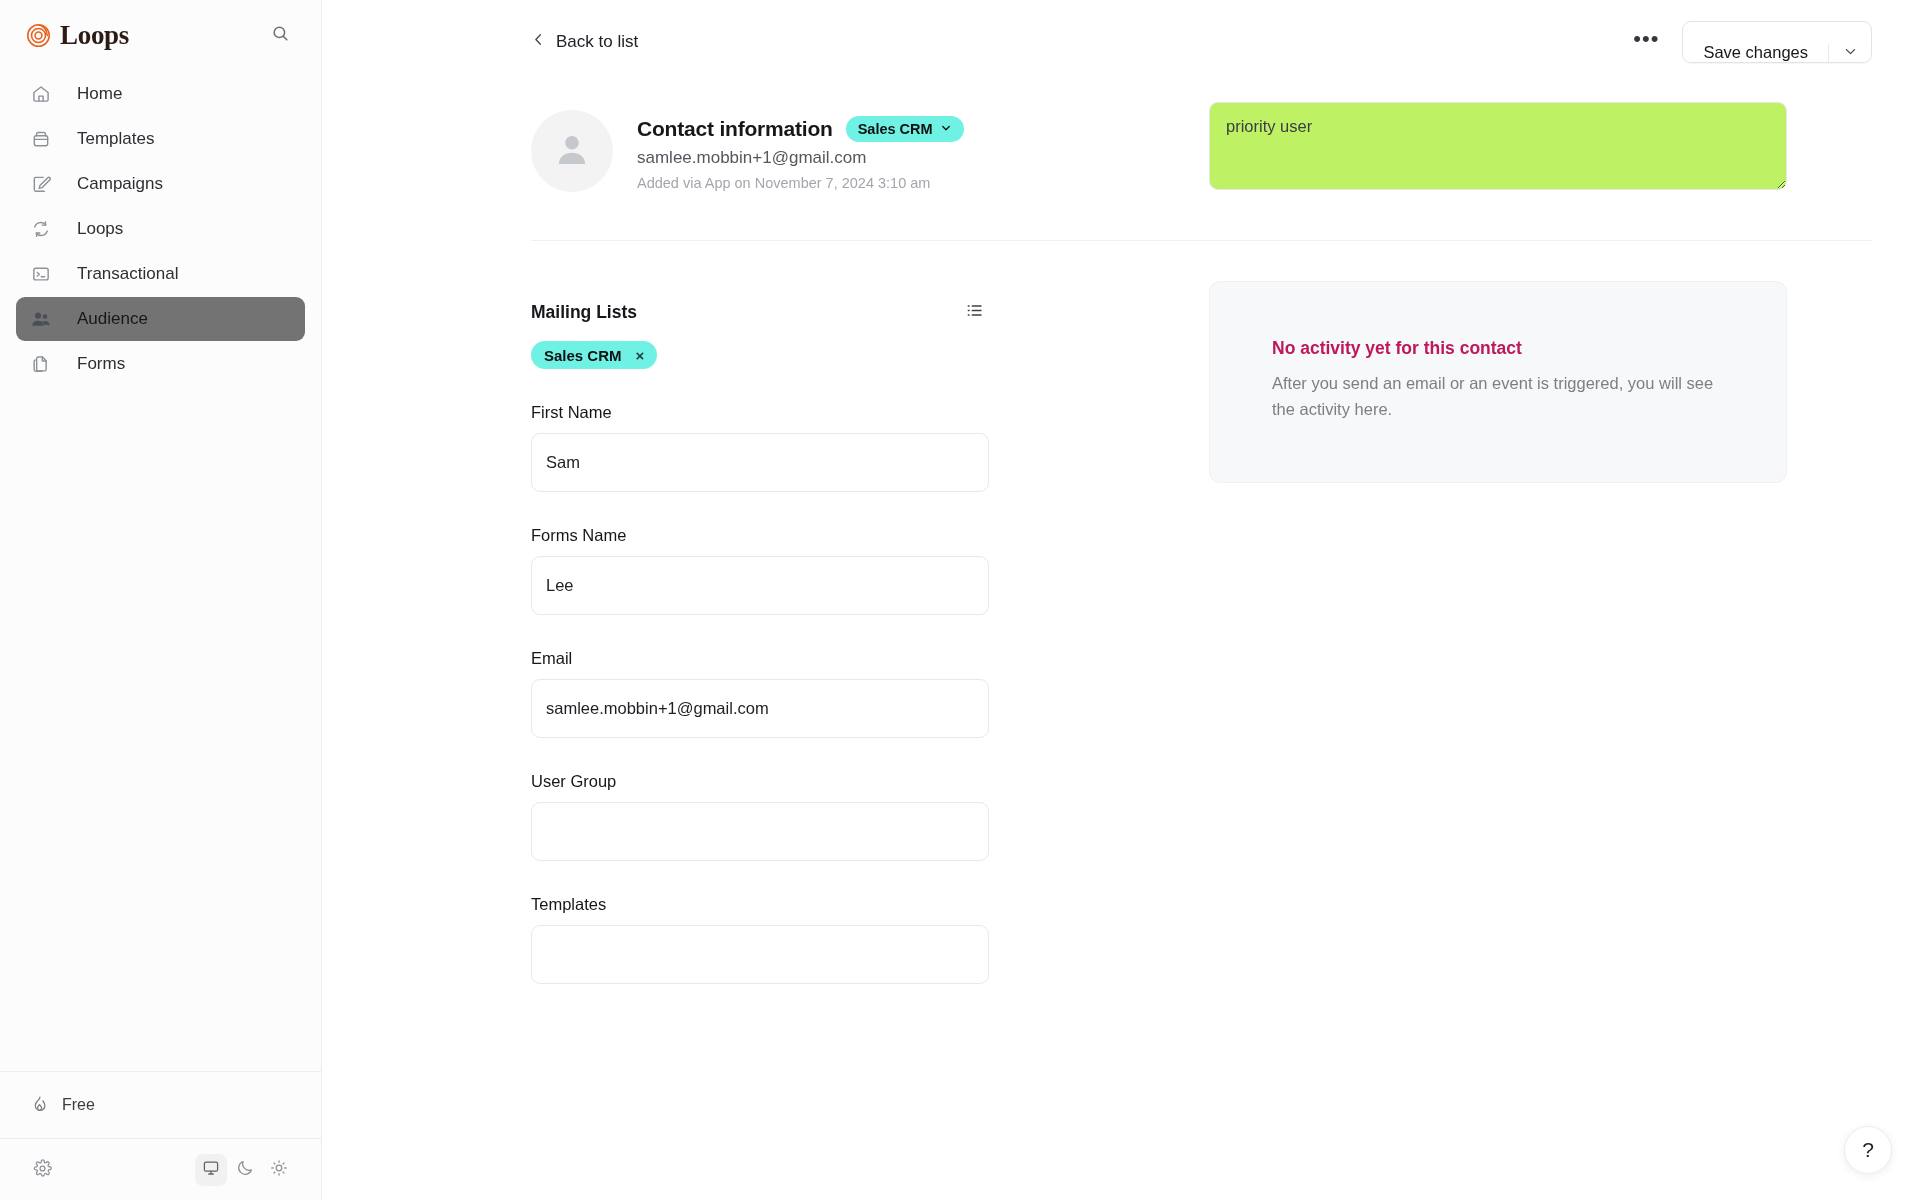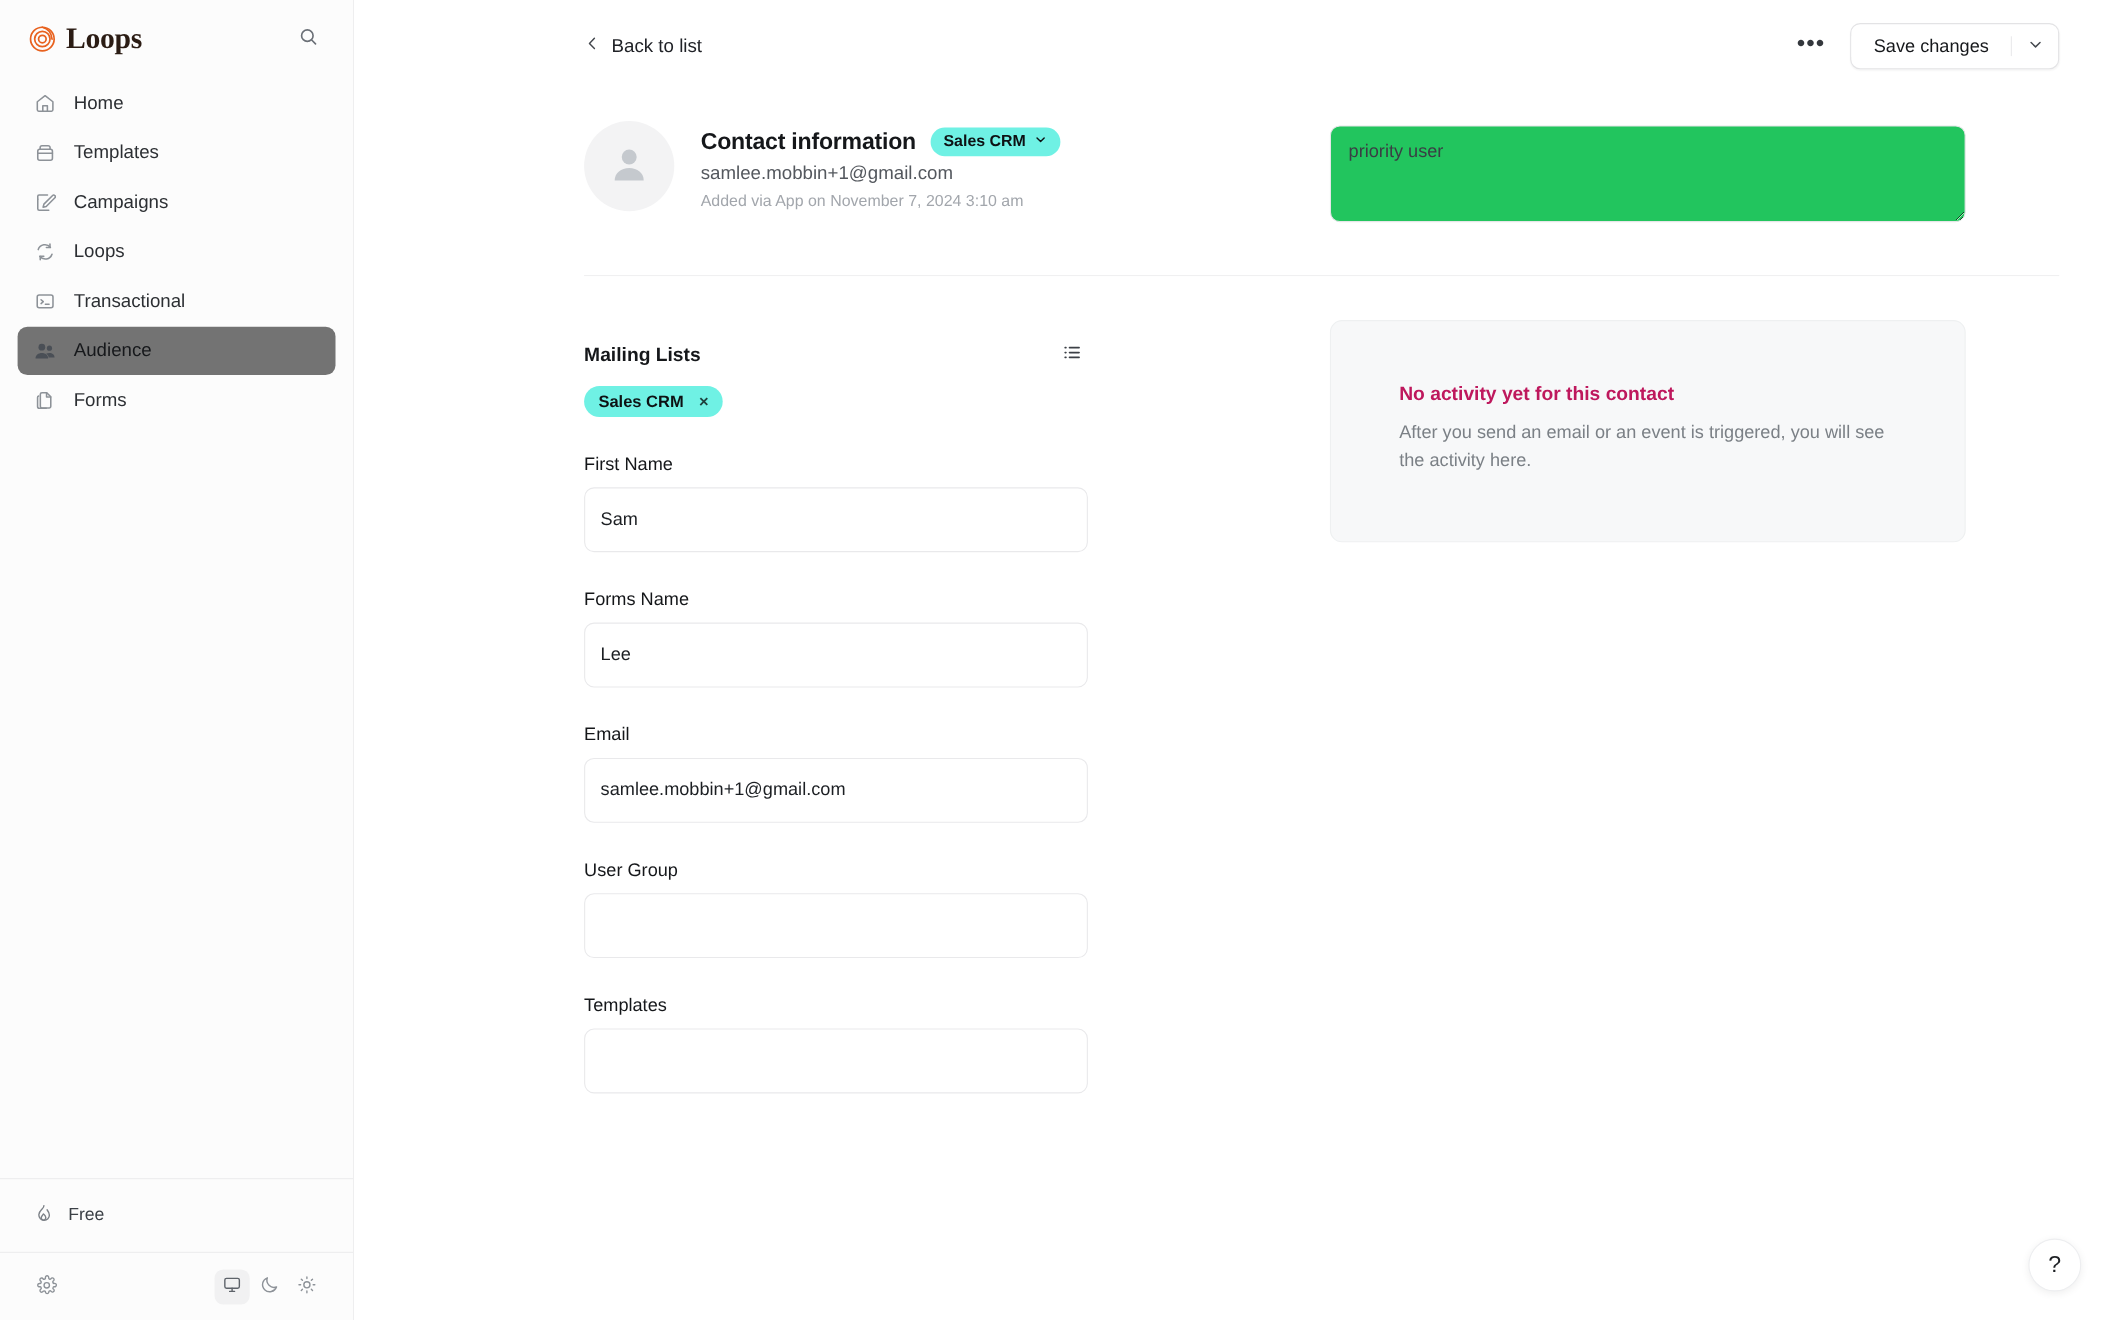--- a/index.html
+++ b/index.html
@@ -34,21 +34,21 @@
     font-size: 27px; font-weight: 700; color: #2b1c14;
     letter-spacing: -0.3px; line-height: 1;
   }
   .search-btn {
     width: 30px; height: 30px; display: flex; align-items: center; justify-content: center;
     border-radius: 7px; cursor: pointer; background: transparent; border: none;
   }
 
   .nav { padding: 8px 16px 0 16px; display: flex; flex-direction: column; gap: 1px; }
   .nav-item {
-    display: flex; align-items: center; gap: 16px;
+    display: flex; align-items: center; gap: 26px;
     height: 44px; padding: 0 14px;
     border-radius: 9px; cursor: pointer;
     color: #2c2f33; font-size: 17px;
     text-decoration: none;
   }
   .nav-item.active { background: #737373; }
   .nav-item .nav-icon { width: 21px; height: 21px; display: flex; align-items: center; justify-content: center; flex: 0 0 21px; }
   .nav-item .nav-icon svg { display: block; }
   .nav-item.active .nav-label { color: #16181b; }
 
@@ -96,21 +96,21 @@
   }
 
   .topbar-right { display: flex; align-items: center; gap: 18px; }
   .more-btn {
     width: 36px; height: 34px; border-radius: 8px; border: none; background: transparent;
     display: flex; align-items: center; justify-content: center; cursor: pointer;
     color: #34383d; font-size: 22px; letter-spacing: 1px; line-height: 0;
     padding-bottom: 7px;
   }
   .save-group {
-    display: flex; align-items: center; height: 42px;
+    display: flex; align-items: flex-end; height: 42px;
     border: 1px solid #e3e3e5; border-radius: 9px; overflow: hidden;
     background: #fff;
     box-shadow: 0 1px 1.5px rgba(16,18,20,0.04);
   }
   .save-btn {
     border: none; background: #fff; cursor: pointer;
     padding: 0 20px; font-size: 16.5px; color: #16181b;
     font-family: inherit; font-weight: 400;
   }
   .save-caret {
@@ -139,23 +139,23 @@
     border-radius: 999px; height: 26px; padding: 0 12px;
     font-size: 14.5px; font-weight: 600; cursor: pointer;
   }
   .contact-email { font-size: 17px; color: #54585e; margin-top: 6px; }
   .contact-added { font-size: 14.5px; color: #a2a6ac; margin-top: 7px; }
 
   
   .note-area {
     width: 100%; max-width: 578px; height: 88px;
     border: 1px solid #e6e6e8; border-radius: 9px;
-    padding: 14px 16px; margin-top: 30px;
+    padding: 14px 16px; margin-top: 18px;
     font-family: inherit; font-size: 16.5px; color: #3a3e44;
-    resize: vertical; background: #22c55e; outline: none; display: block;
+    resize: vertical; background: #bef264; outline: none; display: block;
   }
 
   .divider {
     height: 1px; background: #f0f0f1;
     margin: 48px 48px 0 209px;
   }
 
   
   .section-head {
     display: flex; align-items: center; justify-content: space-between;

